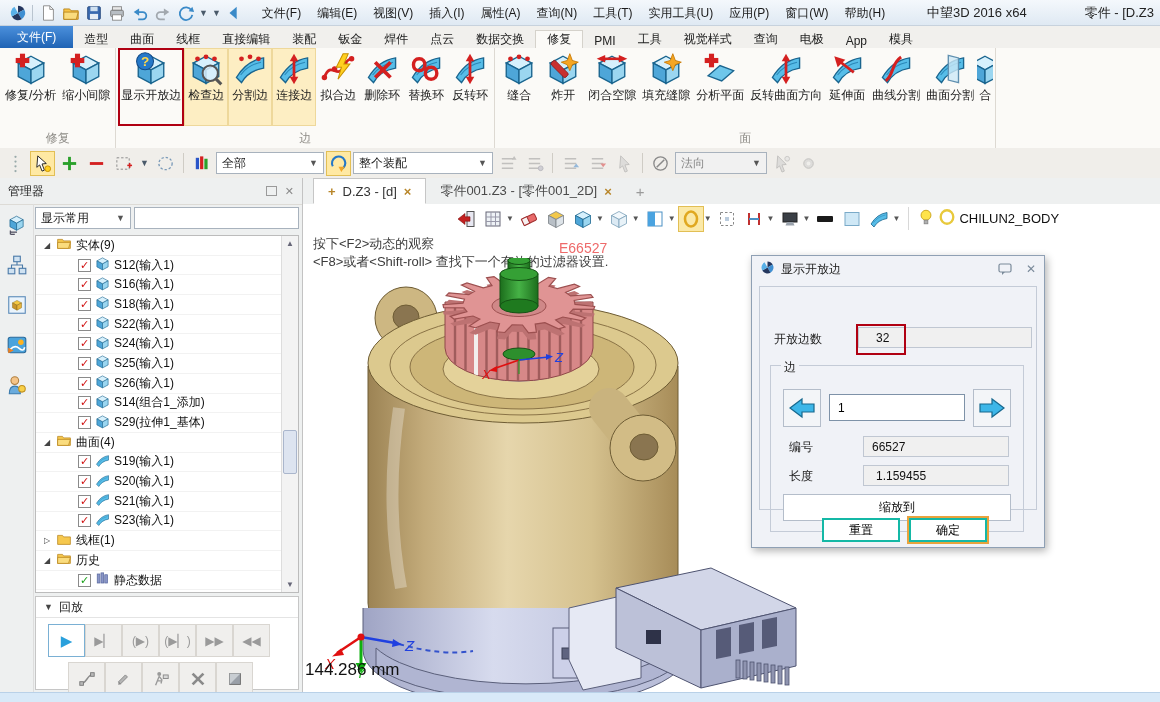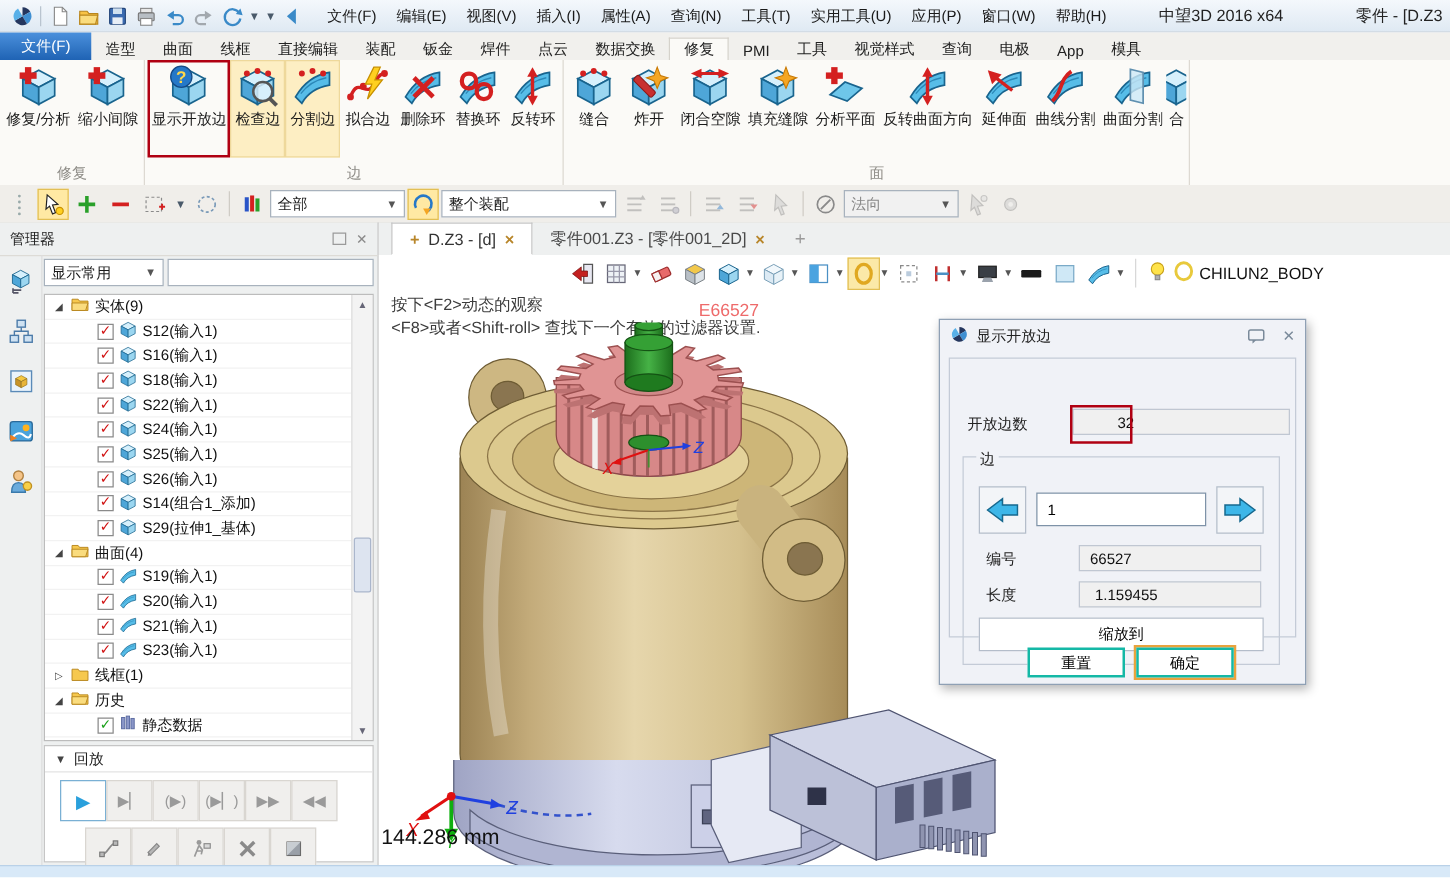--- a/index.html
+++ b/index.html
@@ -108,21 +108,21 @@
   #scale-label{position:absolute;left:2px;top:456px;font-size:17px;color:#111;}
   
   #dialog{position:absolute;left:448px;top:51px;width:294px;height:293px;background:#f0f2f7;
     border:1px solid #8fa0b4;box-shadow:2px 3px 8px rgba(0,0,0,.3);box-sizing:border-box;}
   #dlg-title{height:26px;display:flex;align-items:center;padding:0 8px;gap:6px;font-size:12px;color:#222;}
   #dlg-title .dlg-btns{margin-left:auto;display:flex;gap:14px;align-items:center;color:#7a8a9a;}
   #dlg-inner{position:absolute;left:7px;right:7px;top:30px;height:222px;border:1px solid #c4cbd7;}
   .dlg-label{position:absolute;font-size:12px;color:#222;}
   .dlg-field{position:absolute;height:21px;background:#f0f0f0;border:1px solid #c0c7d2;
     font-size:12px;color:#111;line-height:21px;box-sizing:border-box;}
-  #fld-open-edges{left:98px;right:4px;top:40px;padding-left:35px;}
+  #fld-open-edges{left:98px;right:4px;top:40px;padding-left:17px;}
   #redbox-32{position:absolute;left:96px;top:37px;width:46px;height:27px;border:2px solid #b00012;}
   #edge-group{position:absolute;left:10px;right:12px;top:78px;height:165px;border:1px solid #c4cbd7;}
   #edge-group-label{position:absolute;left:10px;top:-7px;background:#f0f2f7;padding:0 3px;font-size:12px;color:#222;}
   .arrow-btn{position:absolute;width:38px;height:38px;background:#f3f5f8;border:1px solid #b4bdca;
     display:flex;align-items:center;justify-content:center;box-sizing:border-box;}
   #fld-edge-index{position:absolute;left:58px;right:58px;top:28px;height:27px;background:#fff;
     border:1px solid #7e92a8;font-size:12px;line-height:27px;padding-left:8px;box-sizing:border-box;}
   #btn-zoomto{position:absolute;left:12px;right:12px;top:128px;height:25px;background:#fff;
     border:1px solid #b4bdca;font-size:12px;display:flex;align-items:center;justify-content:center;}
   .dlg-btn{position:absolute;width:78px;height:24px;background:#fff;border:2px solid #14b8a6;
@@ -303,20 +303,32 @@
                 <path d="M2,15 Q8,5 18,3.5 L18,9.5 Q9,11 5,18 Z" fill="#57bde8" stroke="#19648e" stroke-width=".8"></path>
                 <path d="M4.5,13.5 Q9,7.5 16.5,6" fill="none" stroke="#2b88b8" stroke-width=".6"></path>
                 <g fill="#d42020">
                   <circle cx="5" cy="4" r="1.4"></circle>
                   <circle cx="10" cy="2.8" r="1.4"></circle>
                   <circle cx="15" cy="4" r="1.4"></circle>
                 </g>
               </svg></span>
             <span>分割边</span>
           </div>
+          <div class="rbtn on">
+            <span class="ricon"><svg width="34" height="34" viewBox="0 0 20 20">
+                <path d="M2,15 Q8,5 18,3.5 L18,9.5 Q9,11 5,18 Z" fill="#57bde8" stroke="#19648e" stroke-width=".8"></path>
+                <path d="M4.5,13.5 Q9,7.5 16.5,6" fill="none" stroke="#2b88b8" stroke-width=".6"></path>
+                <g stroke="#d42020" stroke-width="1.6">
+                  <line x1="10" y1="4" x2="10" y2="16"></line>
+                </g>
+                <polygon points="10,1 7.5,5.5 12.5,5.5" fill="#d42020"></polygon>
+                <polygon points="10,19 7.5,14.5 12.5,14.5" fill="#d42020"></polygon>
+              </svg></span>
+            <span>连接边</span>
+          </div>
           <div class="rbtn">
             <span class="ricon"><svg width="34" height="34" viewBox="0 0 20 20">
                 <path d="M2,15 C6,4 10,18 14,7 Q16,4 18,4" fill="none" stroke="#d42020" stroke-width="1.6"></path>
                 <g fill="#d42020">
                   <circle cx="2" cy="15" r="1.6"></circle>
                   <circle cx="8" cy="10" r="1.6"></circle>
                   <circle cx="14" cy="7" r="1.6"></circle>
                   <circle cx="18" cy="4" r="1.6"></circle>
                 </g>
                 <polygon points="13,1 9,9 12,9 10,16 17,7 13.5,7 16,1" fill="#ffd020" stroke="#c89000" stroke-width=".6"></polygon>

